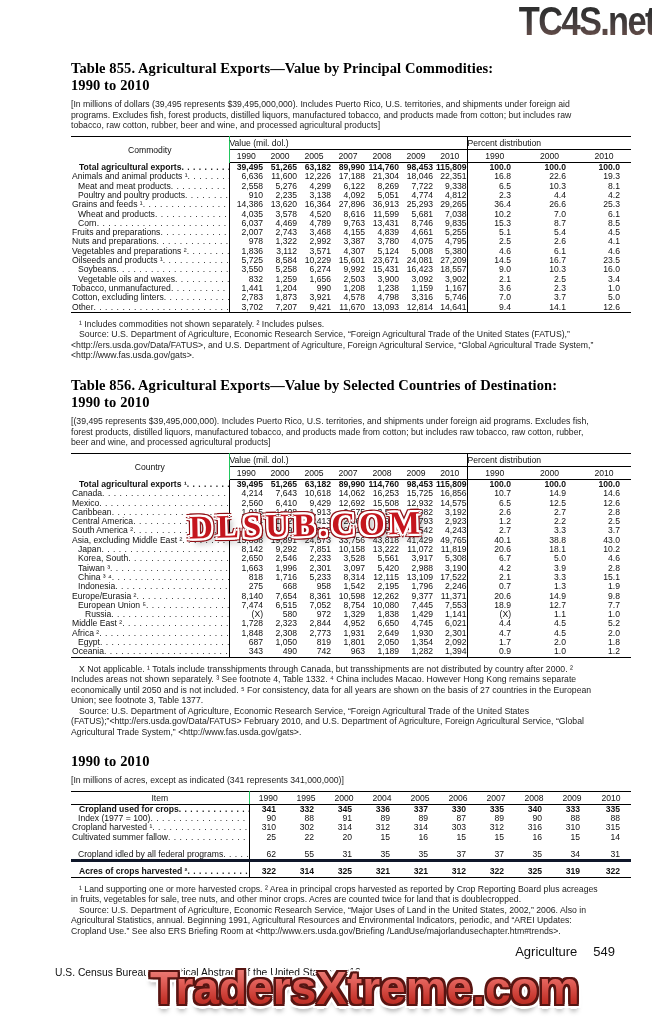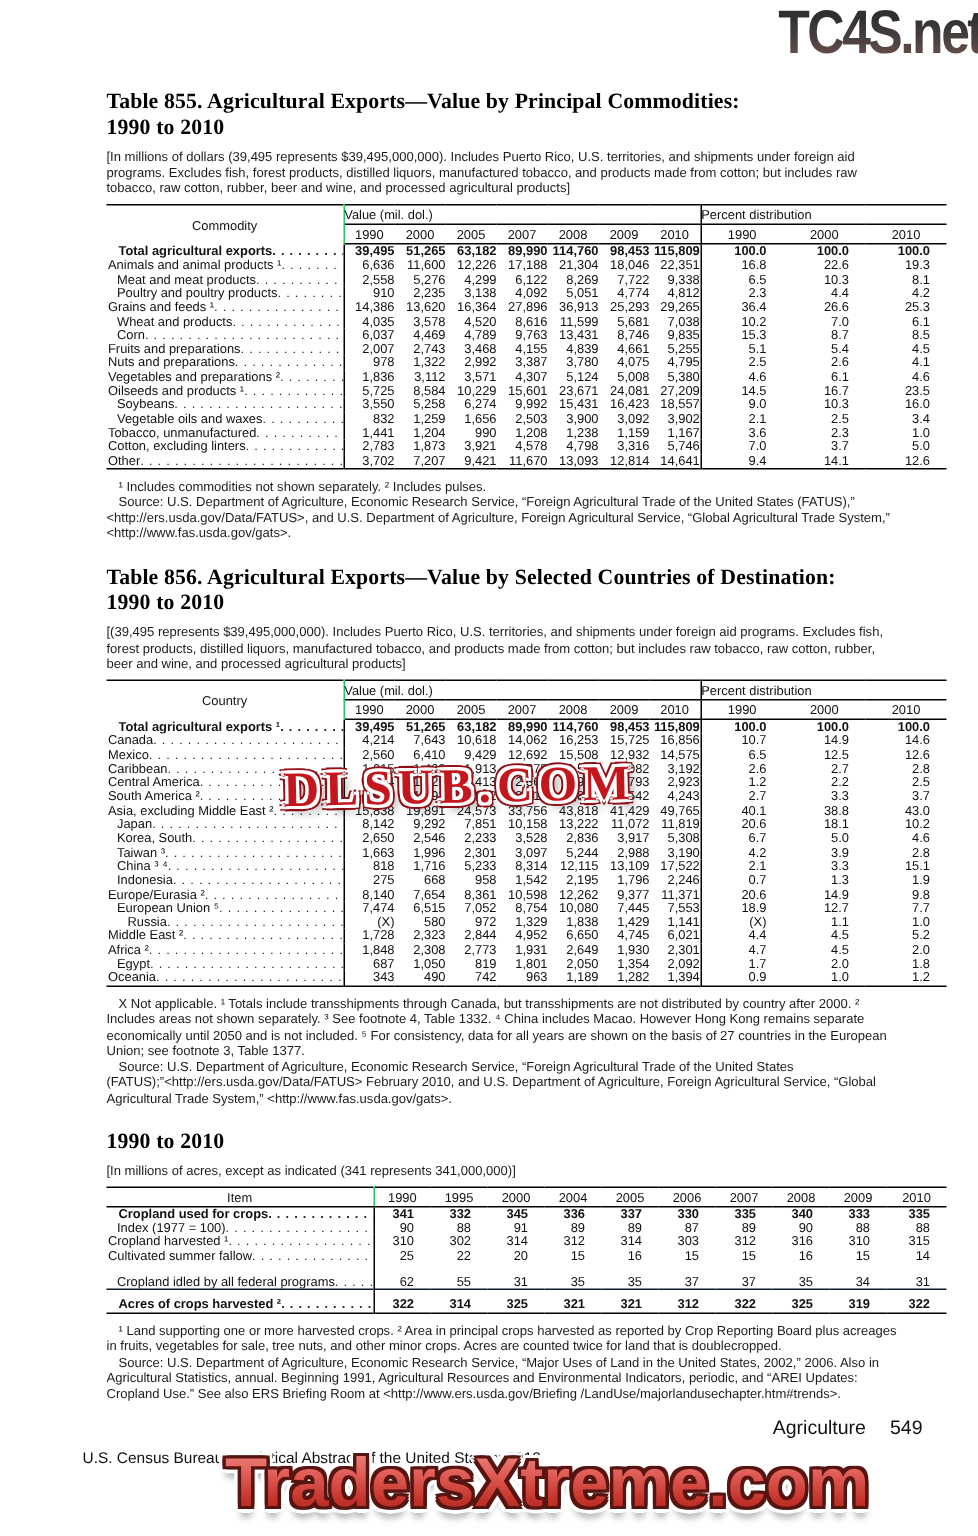--- a/index.html
+++ b/index.html
@@ -30,21 +30,21 @@
   .leader::after{content:" . . . . . . . . . . . . . . . . . . . . . . . . . . . . . . . . . . . . . . . . . . . . . . . . . . . .";letter-spacing:.5px;}
   td.num{text-align:right;padding-right:4px;}
   td.num.pct{padding-right:11px;}
   table.wide td.num{padding-right:11px;}
   tr.bold td{font-weight:bold;}
   tr.bold .lbl{padding-left:8px;}
   .indent0 .lbl{padding-left:1px;}
   .indent1 .lbl{padding-left:7px;}
   .indent2 .lbl{padding-left:14px;}
   tr.gap td{padding-top:4px;height:13.3px;}
-  tr.rule td{border-top:1px solid #0f172a;padding-top:2px;height:12.3px;}
+  tr.rule td{border-top:3px solid #0f172a;padding-top:2px;height:12.3px;}
 
   .footnotes{font-size:8.7px;line-height:10.5px;margin-top:6px;color:#1c1c1c;}
   .footnotes p{margin:0;text-indent:8px;}
   .sect{margin:16px;}
   .sect-855{padding-top:44px;}
   .sect-856{margin-top:12px;position:relative;}
   .sect-857{margin-top:13px;}
 
   
   .footer-right{position:absolute;right:37px;top:944px;font-size:13px;color:#111;}
@@ -615,39 +615,39 @@
               <td class="lblc indent1">
                 <div class="cellflex">
                   <span class="lbl">Korea, South</span>
                   <span class="leader"></span>
                 </div>
               </td>
               <td class="num">2,650</td>
               <td class="num">2,546</td>
               <td class="num">2,233</td>
               <td class="num">3,528</td>
-              <td class="num">2,836</td>
+              <td class="num">5,561</td>
               <td class="num">3,917</td>
               <td class="num vr">5,308</td>
               <td class="num pct">6.7</td>
               <td class="num pct">5.0</td>
               <td class="num pct">4.6</td>
             </tr>
             <tr>
               <td class="lblc indent1">
                 <div class="cellflex">
                   <span class="lbl">Taiwan ³</span>
                   <span class="leader"></span>
                 </div>
               </td>
               <td class="num">1,663</td>
               <td class="num">1,996</td>
               <td class="num">2,301</td>
               <td class="num">3,097</td>
-              <td class="num">5,244</td>
+              <td class="num">5,420</td>
               <td class="num">2,988</td>
               <td class="num vr">3,190</td>
               <td class="num pct">4.2</td>
               <td class="num pct">3.9</td>
               <td class="num pct">2.8</td>
             </tr>
             <tr>
               <td class="lblc indent1">
                 <div class="cellflex">
                   <span class="lbl">China ³ ⁴</span>

